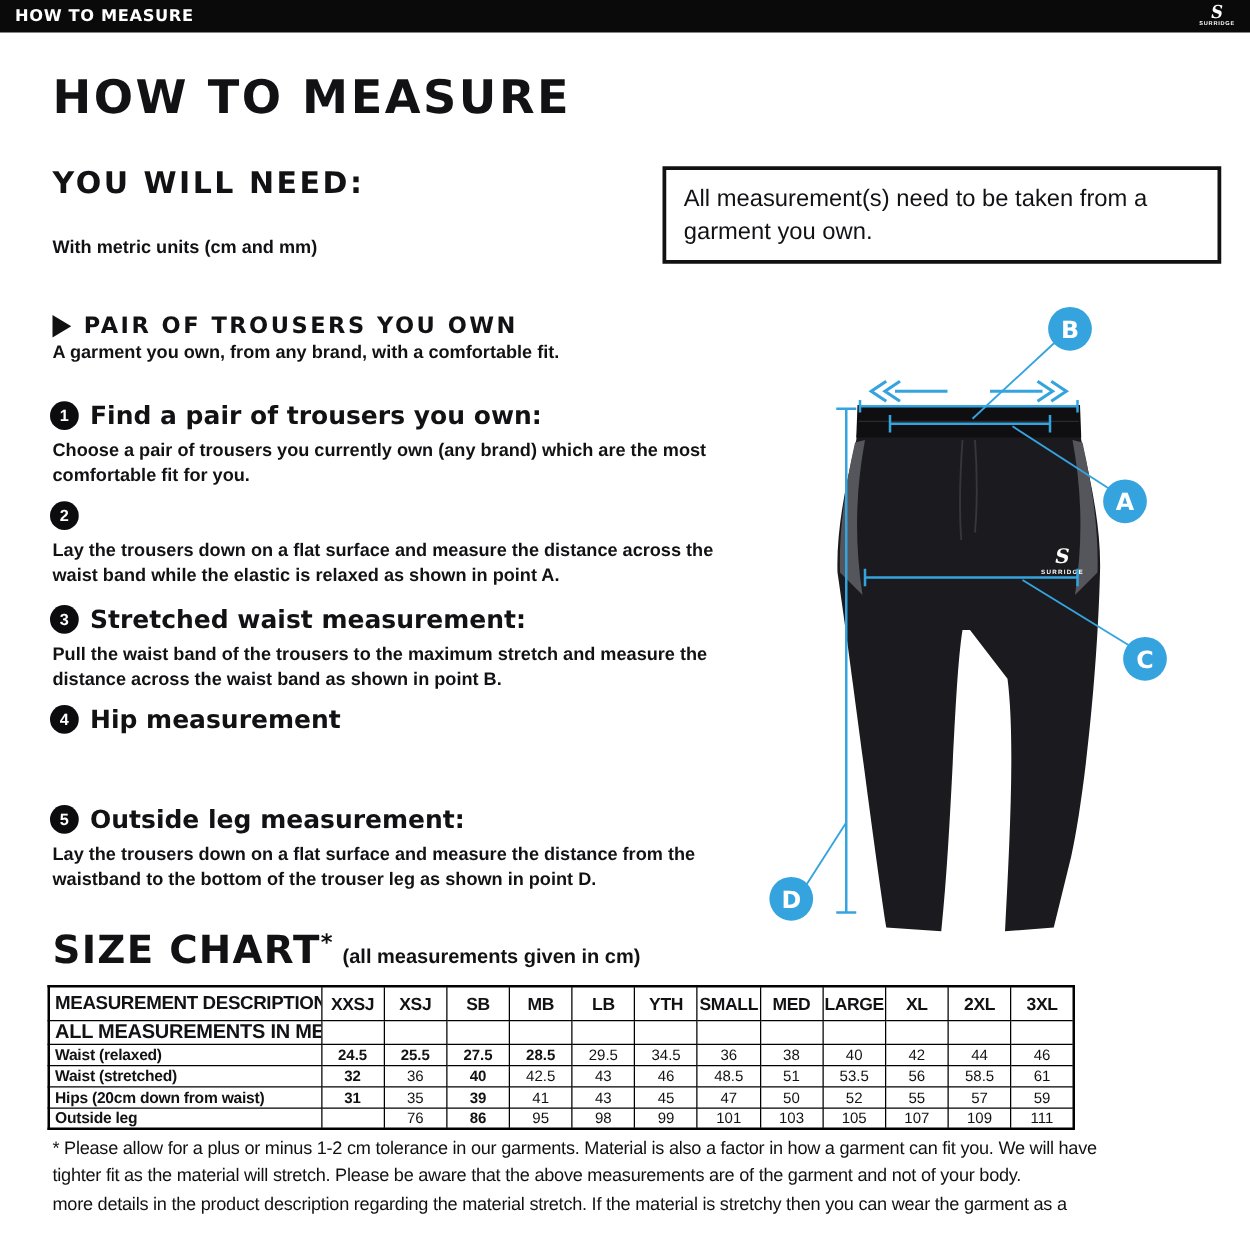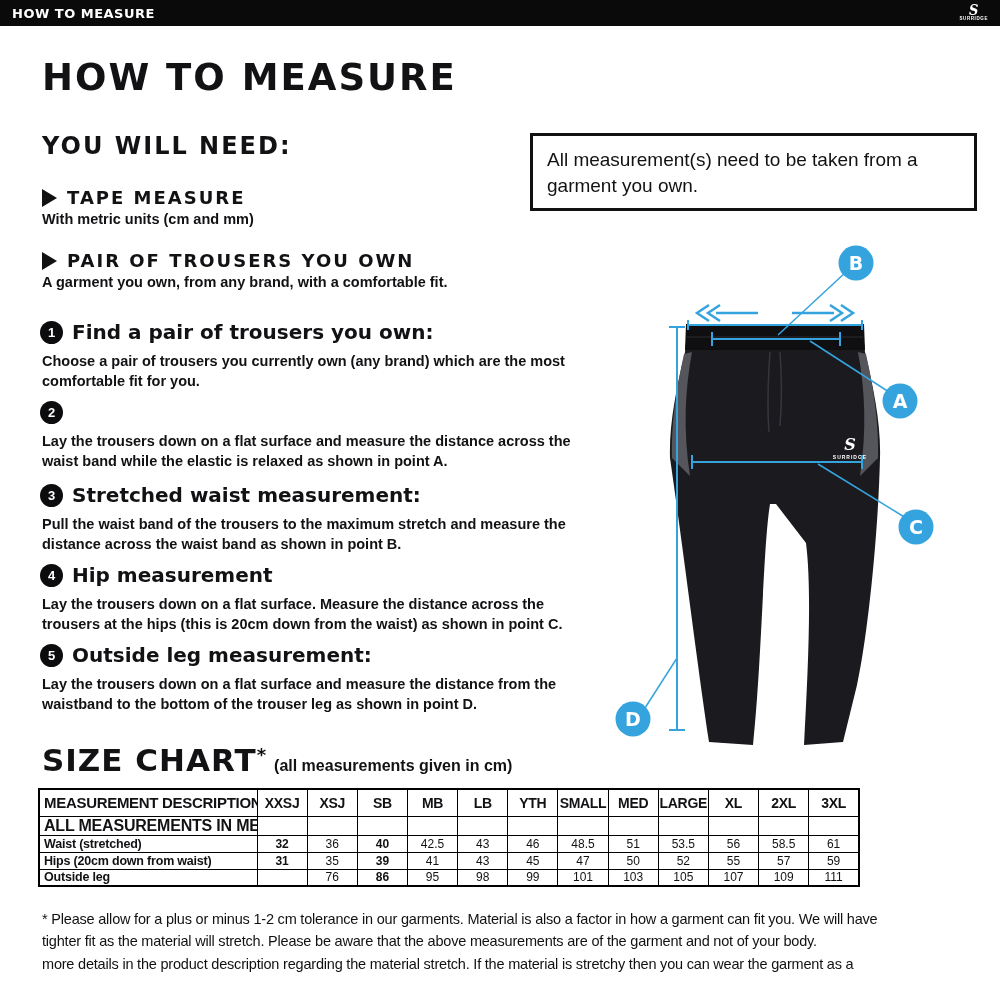--- a/index.html
+++ b/index.html
@@ -91,24 +91,20 @@
     <div class="brand-name">SURRIDGE</div>
   </div>
 </div>
 
 <div class="h1">HOW TO MEASURE</div>
 <div class="h2">YOU WILL NEED:</div>
 
 <div class="note-box">All measurement(s) need to be taken from a garment you own.</div>
 
 <div class="need-item" style="top:187px">
-  <div class="need-row">
-    <span class="tri"></span>
-    <span class="need-title">TAPE MEASURE</span>
-  </div>
   <div class="need-sub">With metric units (cm and mm)</div>
 </div>
 <div class="need-item" style="top:250px">
   <div class="need-row">
     <span class="tri"></span>
     <span class="need-title">PAIR OF TROUSERS YOU OWN</span>
   </div>
   <div class="need-sub">A garment you own, from any brand, with a comfortable fit.</div>
 </div>
 
@@ -130,21 +126,20 @@
     <span class="step-num">3</span>
     <span class="step-title">Stretched waist measurement:</span>
   </div>
   <div class="step-body">Pull the waist band of the trousers to the maximum stretch and measure the distance across the waist band as shown in point B.</div>
 </div>
 <div class="step" style="top:563px">
   <div class="step-head">
     <span class="step-num">4</span>
     <span class="step-title">Hip measurement</span>
   </div>
-  <div class="step-body">Lay the trousers down on a flat surface. Measure the distance across the trousers at the hips (this is 20cm down from the waist)  as shown in point C.</div>
 </div>
 <div class="step" style="top:643px">
   <div class="step-head">
     <span class="step-num">5</span>
     <span class="step-title">Outside leg measurement:</span>
   </div>
   <div class="step-body">Lay the trousers down on a flat surface and measure the distance from the waistband to the bottom of the trouser  leg as shown in point D.</div>
 </div>
 
 <div class="figure">
@@ -266,20 +261,35 @@
         <td></td>
         <td></td>
         <td></td>
         <td></td>
         <td></td>
         <td></td>
         <td></td>
         <td></td>
       </tr>
       <tr>
+        <td>Waist (relaxed)</td>
+        <td class="b">24.5</td>
+        <td class="b">25.5</td>
+        <td class="b">27.5</td>
+        <td class="b">28.5</td>
+        <td>29.5</td>
+        <td>34.5</td>
+        <td>36</td>
+        <td>38</td>
+        <td>40</td>
+        <td>42</td>
+        <td>44</td>
+        <td>46</td>
+      </tr>
+      <tr>
         <td>Waist (stretched)</td>
         <td class="b">32</td>
         <td>36</td>
         <td class="b">40</td>
         <td>42.5</td>
         <td>43</td>
         <td>46</td>
         <td>48.5</td>
         <td>51</td>
         <td>53.5</td>

